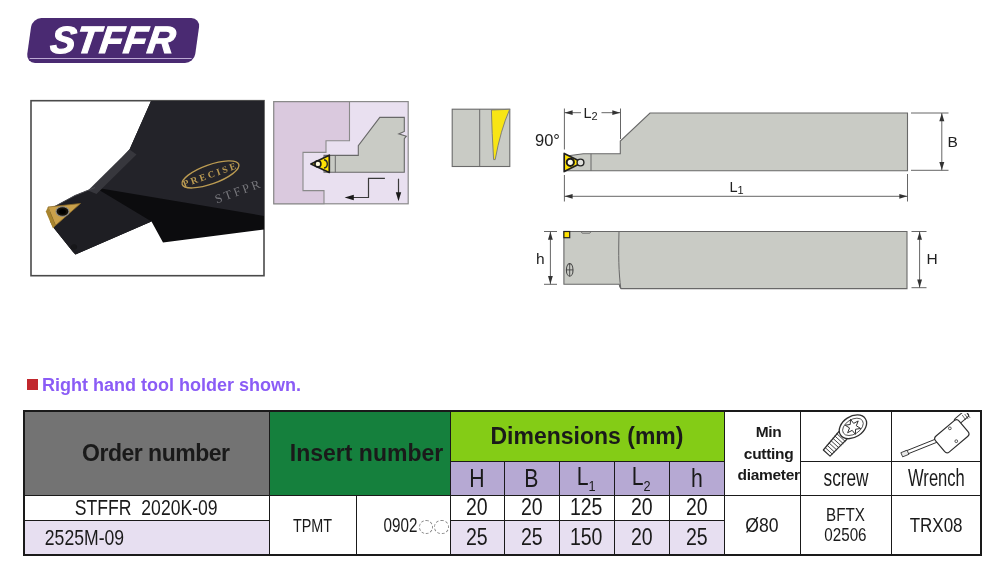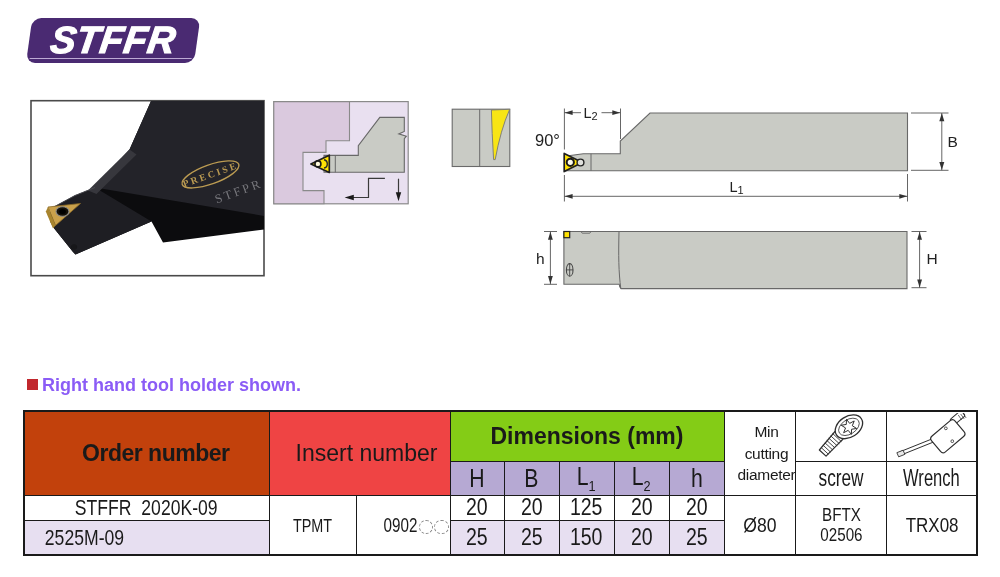--- a/index.html
+++ b/index.html
@@ -12,26 +12,26 @@
         font-size:38px;font-weight:bold;font-style:italic;letter-spacing:0.5px;
         -webkit-text-stroke:1.1px #fff;}
   #bullet{position:absolute;left:27px;top:379px;width:11px;height:11px;background:#c1272d;}
   #bulltxt{position:absolute;left:42px;top:375px;font-size:18px;font-weight:bold;color:#8b5cf6;letter-spacing:-0.2px;
         letter-spacing:0px;}
   
   #tbl{position:absolute;left:23px;top:410px;border-collapse:collapse;table-layout:fixed;
        border:2px solid #1a1a1a;}
   #tbl td{border:1px solid #1a1a1a;text-align:center;vertical-align:middle;padding:0;color:#1a1a1a;
         font-size:23px;line-height:1;overflow:hidden;}
-  .hdr{background:#c2410c;font-weight:bold;letter-spacing:-0.5px;}
-  .whdr{background:#ef4444;font-weight:normal;}
+  .hdr{background:#737373;font-weight:bold;letter-spacing:-0.5px;}
+  .whdr{background:#15803d;font-weight:bold;}
   .hdr2{background:#84cc16;font-weight:bold;}
   .lav{background:#e7dff1;}
   .sub{background:#b6a9d3;}
-  #tbl td.mincut{font-weight:normal;font-size:15.5px;line-height:21.5px;letter-spacing:-0.3px;padding-left:13px;}
+  #tbl td.mincut{font-weight:bold;font-size:15.5px;line-height:21.5px;letter-spacing:-0.3px;padding-left:13px;}
   .lbl{font-size:22px;}
   sub.dim{font-size:15px;}
   .circ{display:inline-block;width:12.5px;height:12.5px;border:1px dashed #888;border-radius:50%;
         vertical-align:-2px;margin-left:1px;}
   .cx85{display:inline-block;transform:scaleX(0.85);}
   .cx75{display:inline-block;transform:scaleX(0.75);}
   .cx72{display:inline-block;transform:scaleX(0.72);}
   .sub .cx85{font-size:25px;}
   .ord1{display:inline-block;font-size:22px;transform:scaleX(0.8);}
   .ord2{display:inline-block;font-size:22px;transform:scaleX(0.8);transform-origin:100% 50%;}

